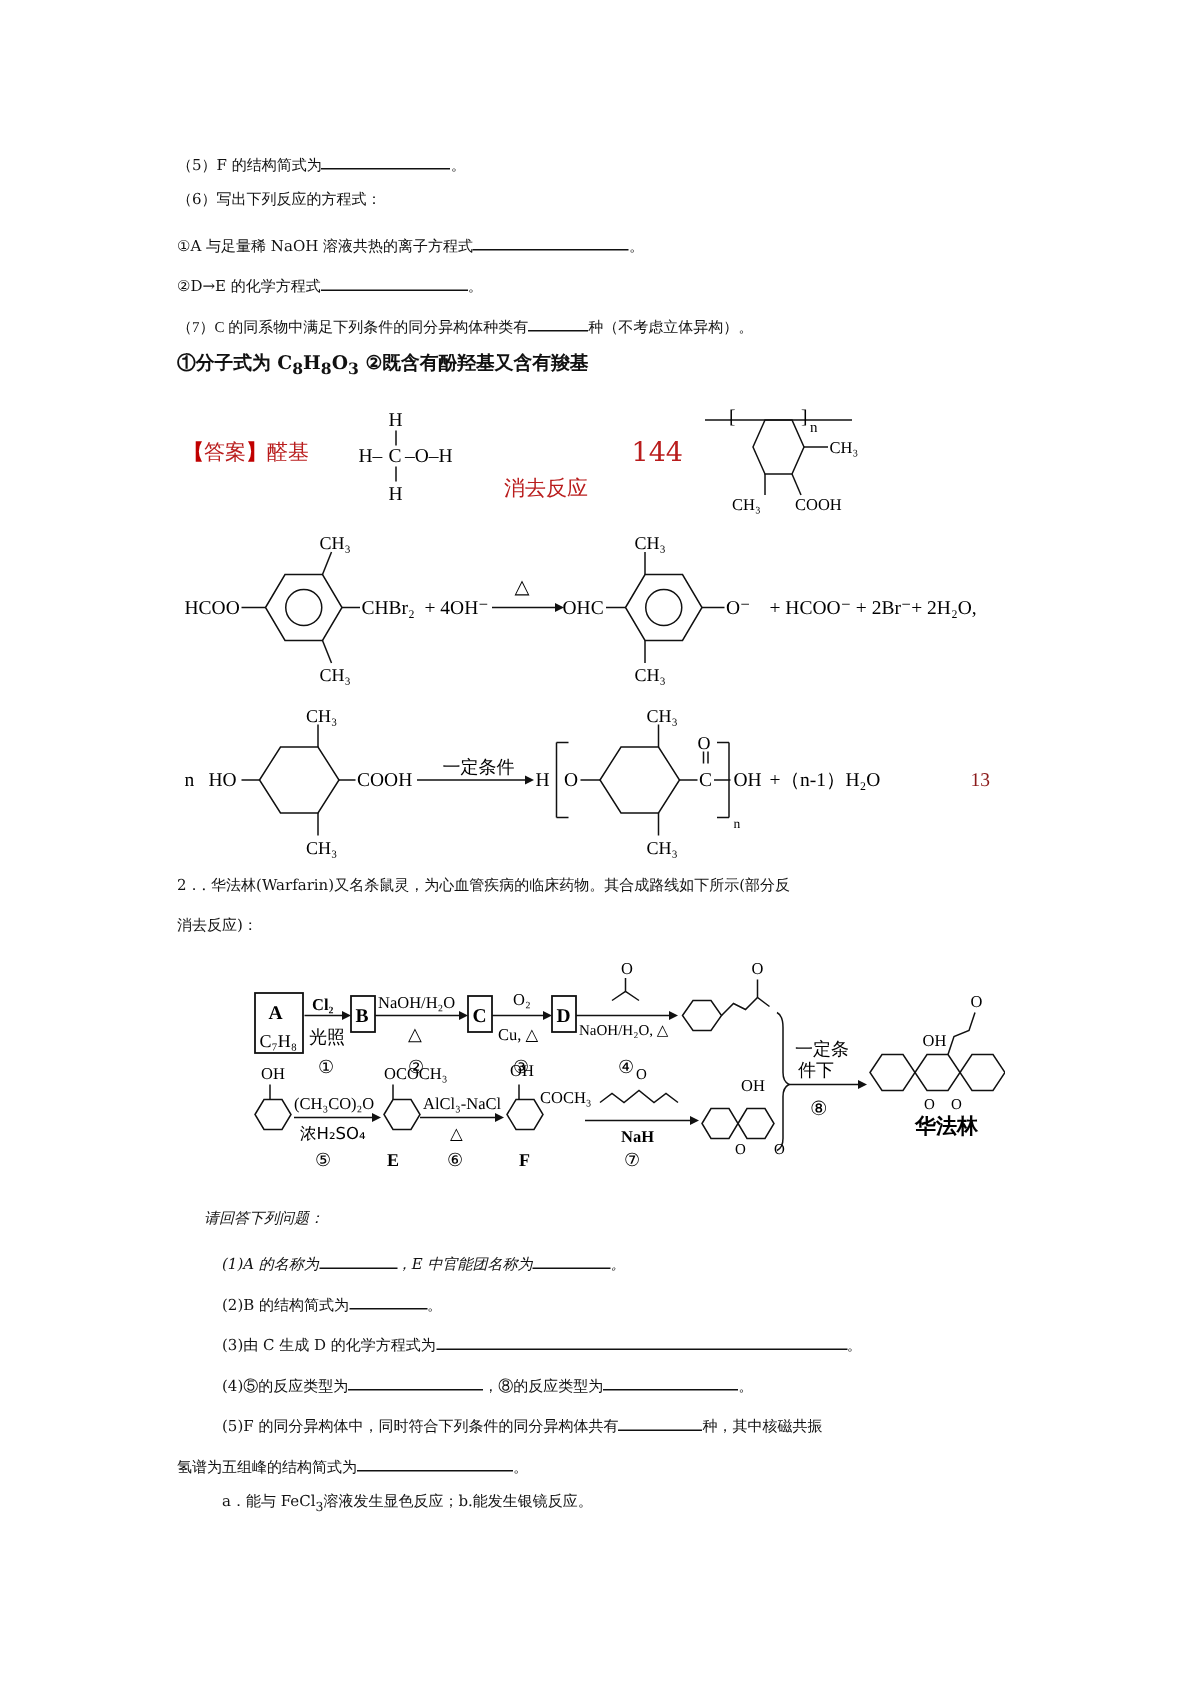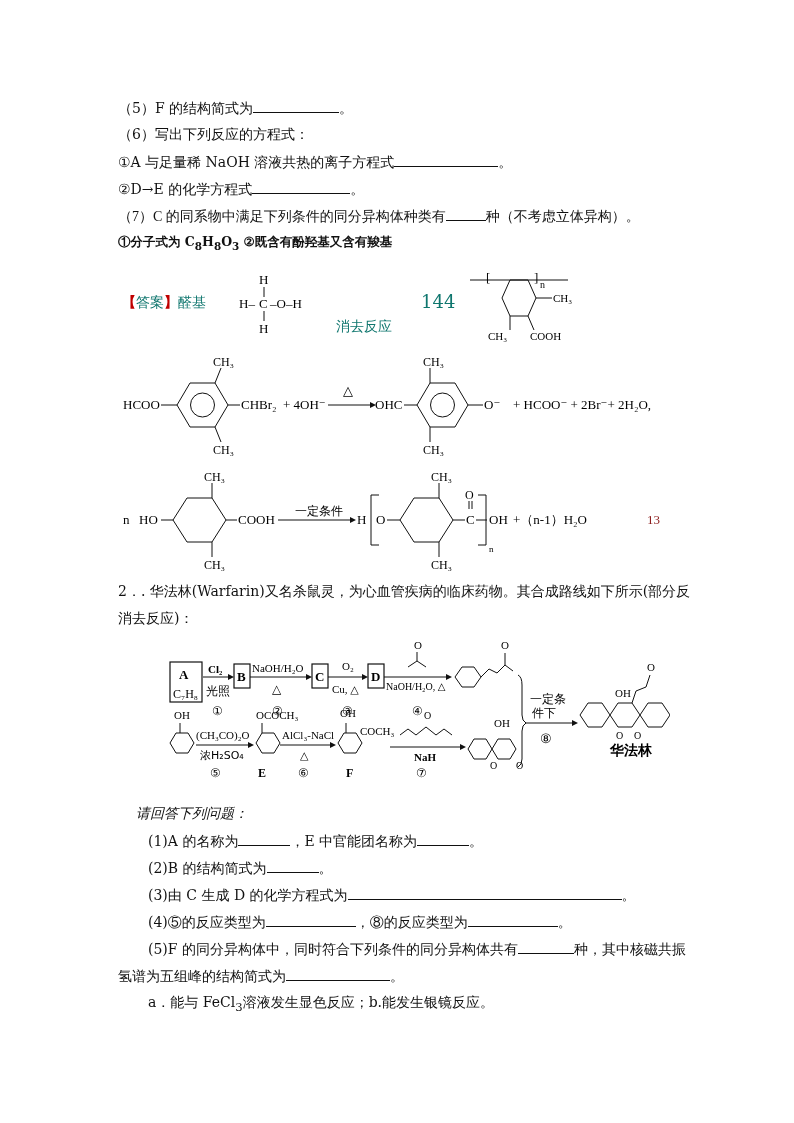--- a/index.html
+++ b/index.html
@@ -1,20 +1,20 @@
 <!DOCTYPE html>
 <html><head>
 <meta charset="utf-8">
 <style>
   html, body { margin:0; padding:0; background:#ffffff; }
   body { width:794px; height:1123px; position:relative; overflow:hidden;
          font-family:"DejaVu Serif","Liberation Serif",serif; color:#111; }
-  .line { position:absolute; font-size:14px; line-height:18px; white-space:nowrap; }
+  .line { position:absolute; font-size:10px; line-height:18px; white-space:nowrap; }
   .blank { display:inline-block; border-bottom:1px solid #111; height:14px; vertical-align:baseline; }
-  .ans { color:#0f766e; }
+  .ans { color:#b91c1c; }
   .bracket { color:#c00000; font-weight:bold; }
   svg text { font-family:"Liberation Serif","DejaVu Serif",serif; }
   .cjk { font-family:"DejaVu Sans","Liberation Sans",sans-serif; }
 </style>
 </head>
 <body>
 
 <div class="line" style="left:118px;top:98px;">
   <span>（5）F 的结构简式为</span><span class="blank" style="width:86px"></span><span>。</span>
 </div>
@@ -220,21 +220,21 @@
   <text x="256" y="142" font-size="12">⑦</text>
 
   <text x="334" y="92" font-size="11">OH</text>
   <polygon points="308,114 314,104 326,104 332,114 326,124 314,124" fill="none" stroke="#111"></polygon>
   <polygon points="332,114 338,104 350,104 356,114 350,124 338,124" fill="none" stroke="#111"></polygon>
   <text x="330" y="134" font-size="10">O</text>
   <text x="356" y="134" font-size="10">O</text>
 </svg>
 
 <div class="line" style="left:136px;top:804px;font-style:italic;">请回答下列问题：</div>
-<div class="line" style="left:148px;top:831px;">
+<div class="line" style="left:148px;top:831px;font-style:italic;">
   <span>(1)A 的名称为</span><span class="blank" style="width:52px"></span><span>，E 中官能团名称为</span><span class="blank" style="width:52px"></span><span>。</span>
 </div>
 <div class="line" style="left:148px;top:858px;">
   <span>(2)B 的结构简式为</span><span class="blank" style="width:52px"></span><span>。</span>
 </div>
 <div class="line" style="left:148px;top:885px;">
   <span>(3)由 C 生成 D 的化学方程式为</span><span class="blank" style="width:274px"></span><span>。</span>
 </div>
 <div class="line" style="left:148px;top:912px;">
   <span>(4)⑤的反应类型为</span><span class="blank" style="width:90px"></span><span>，⑧的反应类型为</span><span class="blank" style="width:90px"></span><span>。</span>

